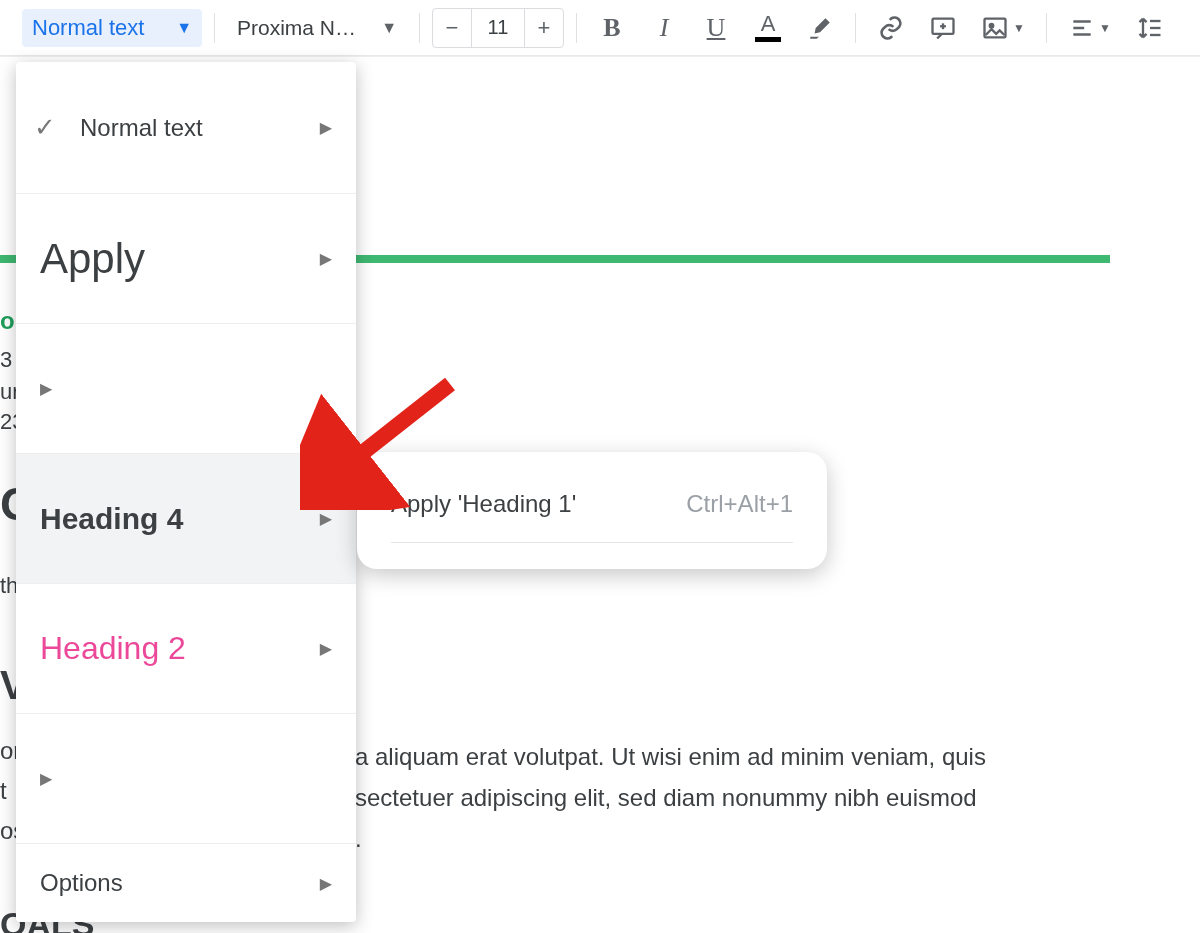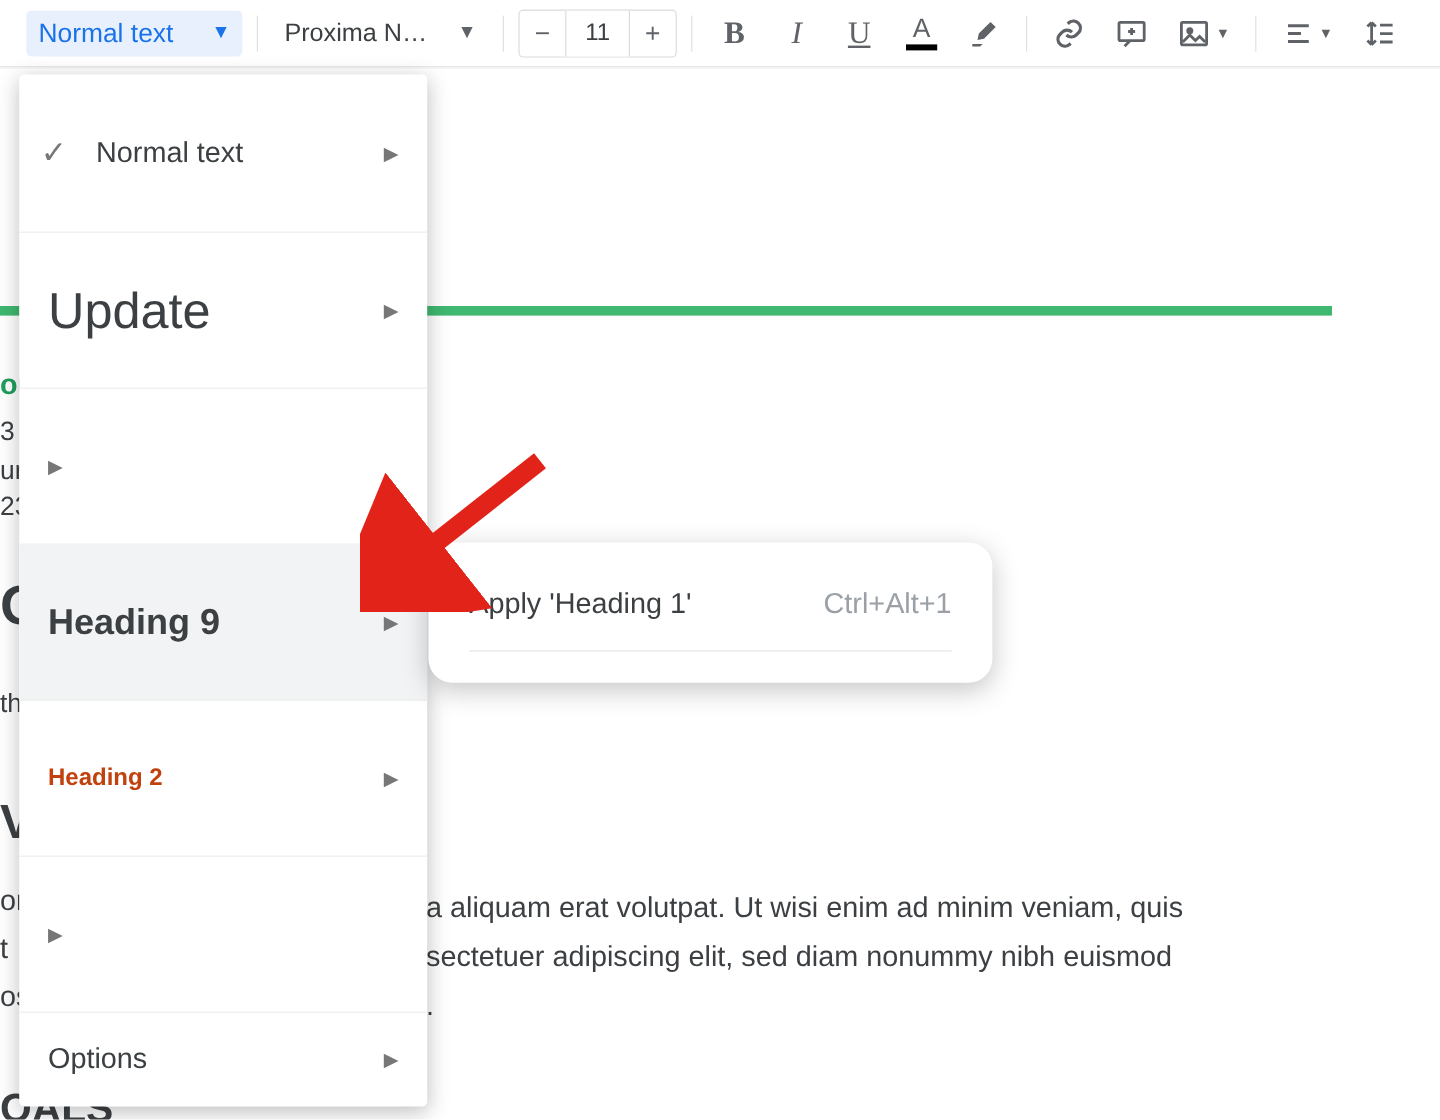--- a/index.html
+++ b/index.html
@@ -42,21 +42,21 @@
 .styles-menu .item:last-child{border-bottom:none}
 .styles-menu .item .txt{flex:1;color:#3c4043}
 .styles-menu .item .sub-caret{color:#777}
 .styles-menu .item.hovered{background:#f1f3f4}
 .check{position:absolute;left:18px;font-size:26px;color:#777}
 .styles-menu .item.normal{height:132px}
 .styles-menu .item.normal .txt{font-size:24px;margin-left:40px}
 .styles-menu .item.title .txt{font-size:42px;font-weight:400}
 .styles-menu .item.subtitle .txt{font-size:26px;color:#666}
 .styles-menu .item.h1 .txt{font-size:30px;font-weight:700}
-.styles-menu .item.h2 .txt{font-size:20px;font-weight:700;color:#c2410c}
+.styles-menu .item.h2 .txt{font-size:32px;font-weight:400;color:#ec4899}
 .styles-menu .item.h3 .txt{font-size:26px;color:#555}
 .styles-menu .item.opt{height:78px}
 .styles-menu .item.opt .txt{font-size:24px}
 
 
 .submenu{position:absolute;top:452px;left:357px;width:470px;background:#fff;border-radius:20px;box-shadow:0 6px 22px rgba(0,0,0,.22);z-index:60;padding:20px 0}
 .submenu .sitem{display:flex;align-items:center;justify-content:space-between;padding:18px 34px;font-size:24px;color:#3c4043;cursor:pointer}
 .submenu .sitem .sc{color:#9aa0a6}
 .submenu hr{border:none;border-top:1px solid #e5e5e5;margin:6px 34px}
 
@@ -165,28 +165,28 @@
   </div>
 </div>
 
 <div class="styles-menu">
   <div class="item normal">
     <span class="check">✓</span>
     <span class="txt">Normal text</span>
     <span class="sub-caret">▶</span>
   </div>
   <div class="item title">
-    <span class="txt">Update</span>
+    <span class="txt">Apply</span>
     <span class="sub-caret">▶</span>
   </div>
   <div class="item subtitle">
     <span class="sub-caret">▶</span>
   </div>
   <div class="item h1 hovered">
-    <span class="txt">Heading 9</span>
+    <span class="txt">Heading 4</span>
     <span class="sub-caret">▶</span>
   </div>
   <div class="item h2">
     <span class="txt">Heading 2</span>
     <span class="sub-caret">▶</span>
   </div>
   <div class="item h3">
     <span class="sub-caret">▶</span>
   </div>
   <div class="item opt">

